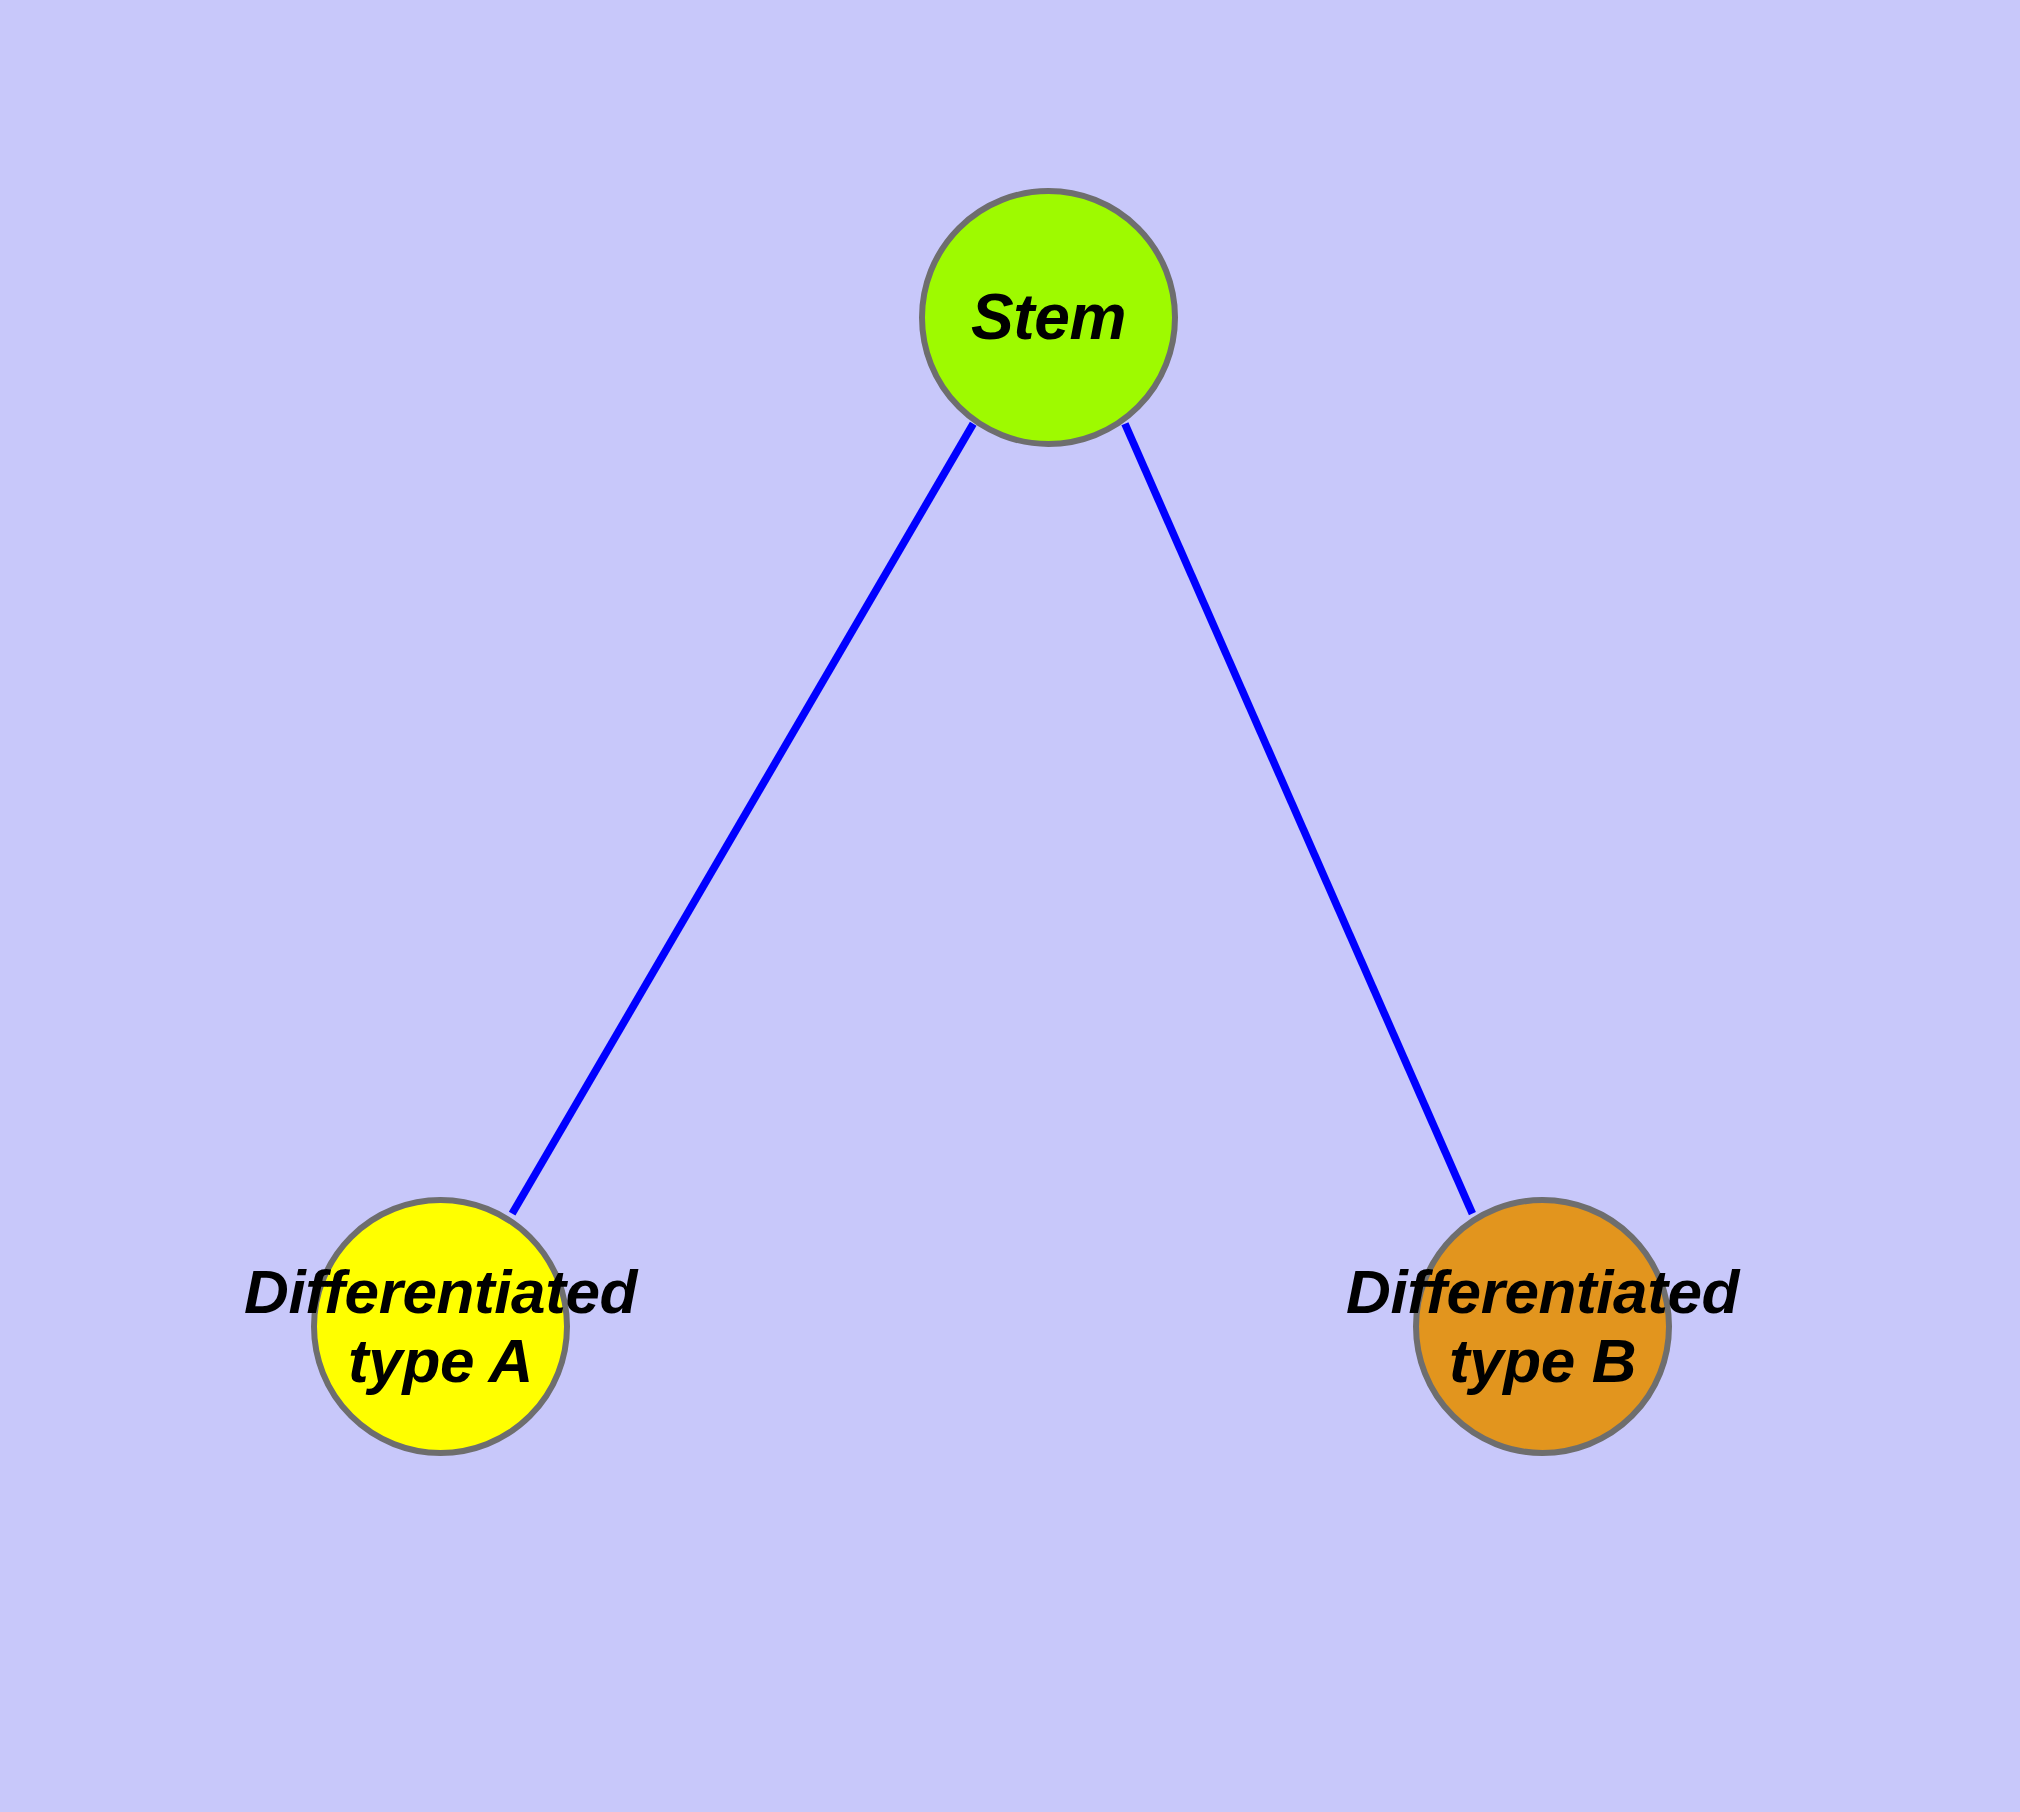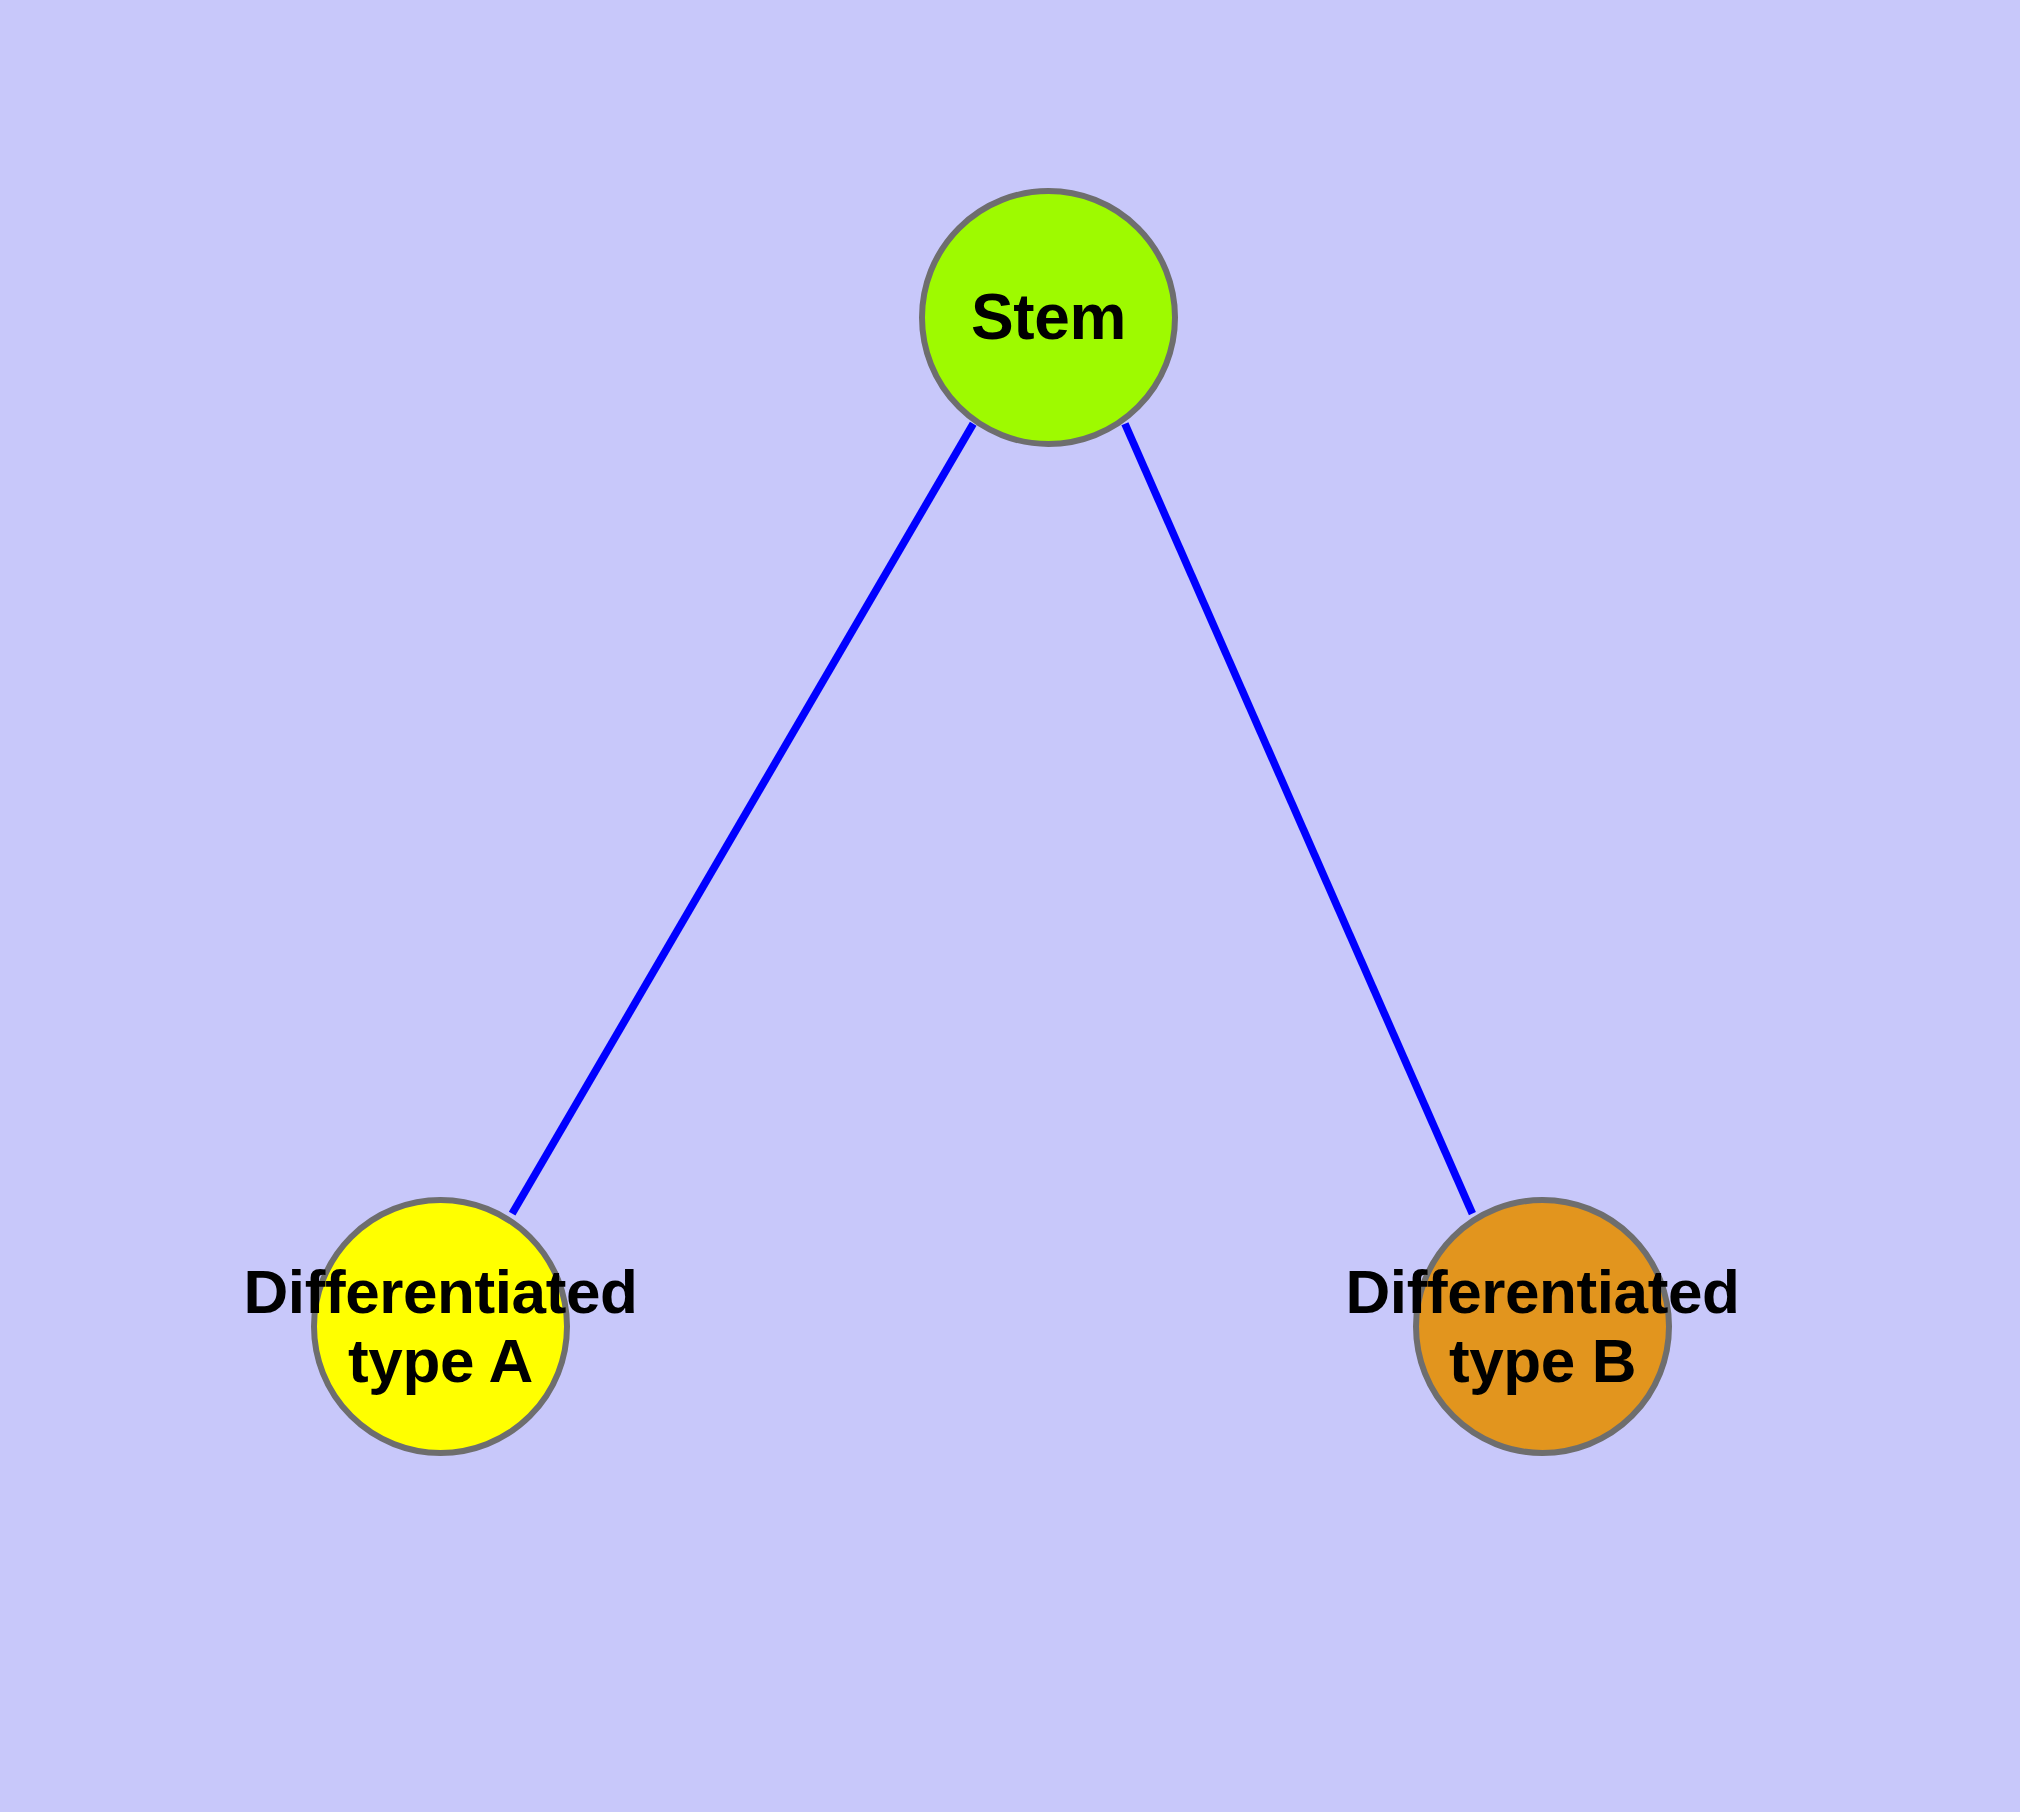--- a/index.html
+++ b/index.html
@@ -31,20 +31,21 @@
     z-index: 1;
   }
 
   #node-layer {
     position: absolute;
     left: 0;
     top: 0;
     width: 2021px;
     height: 1812px;
     z-index: 2;
+    font-style: italic;
   }
 
   
   .node {
     position: absolute;
     border-radius: 50%;
     box-sizing: border-box;
     border: 6px solid #6e6e6e;
   }
 

